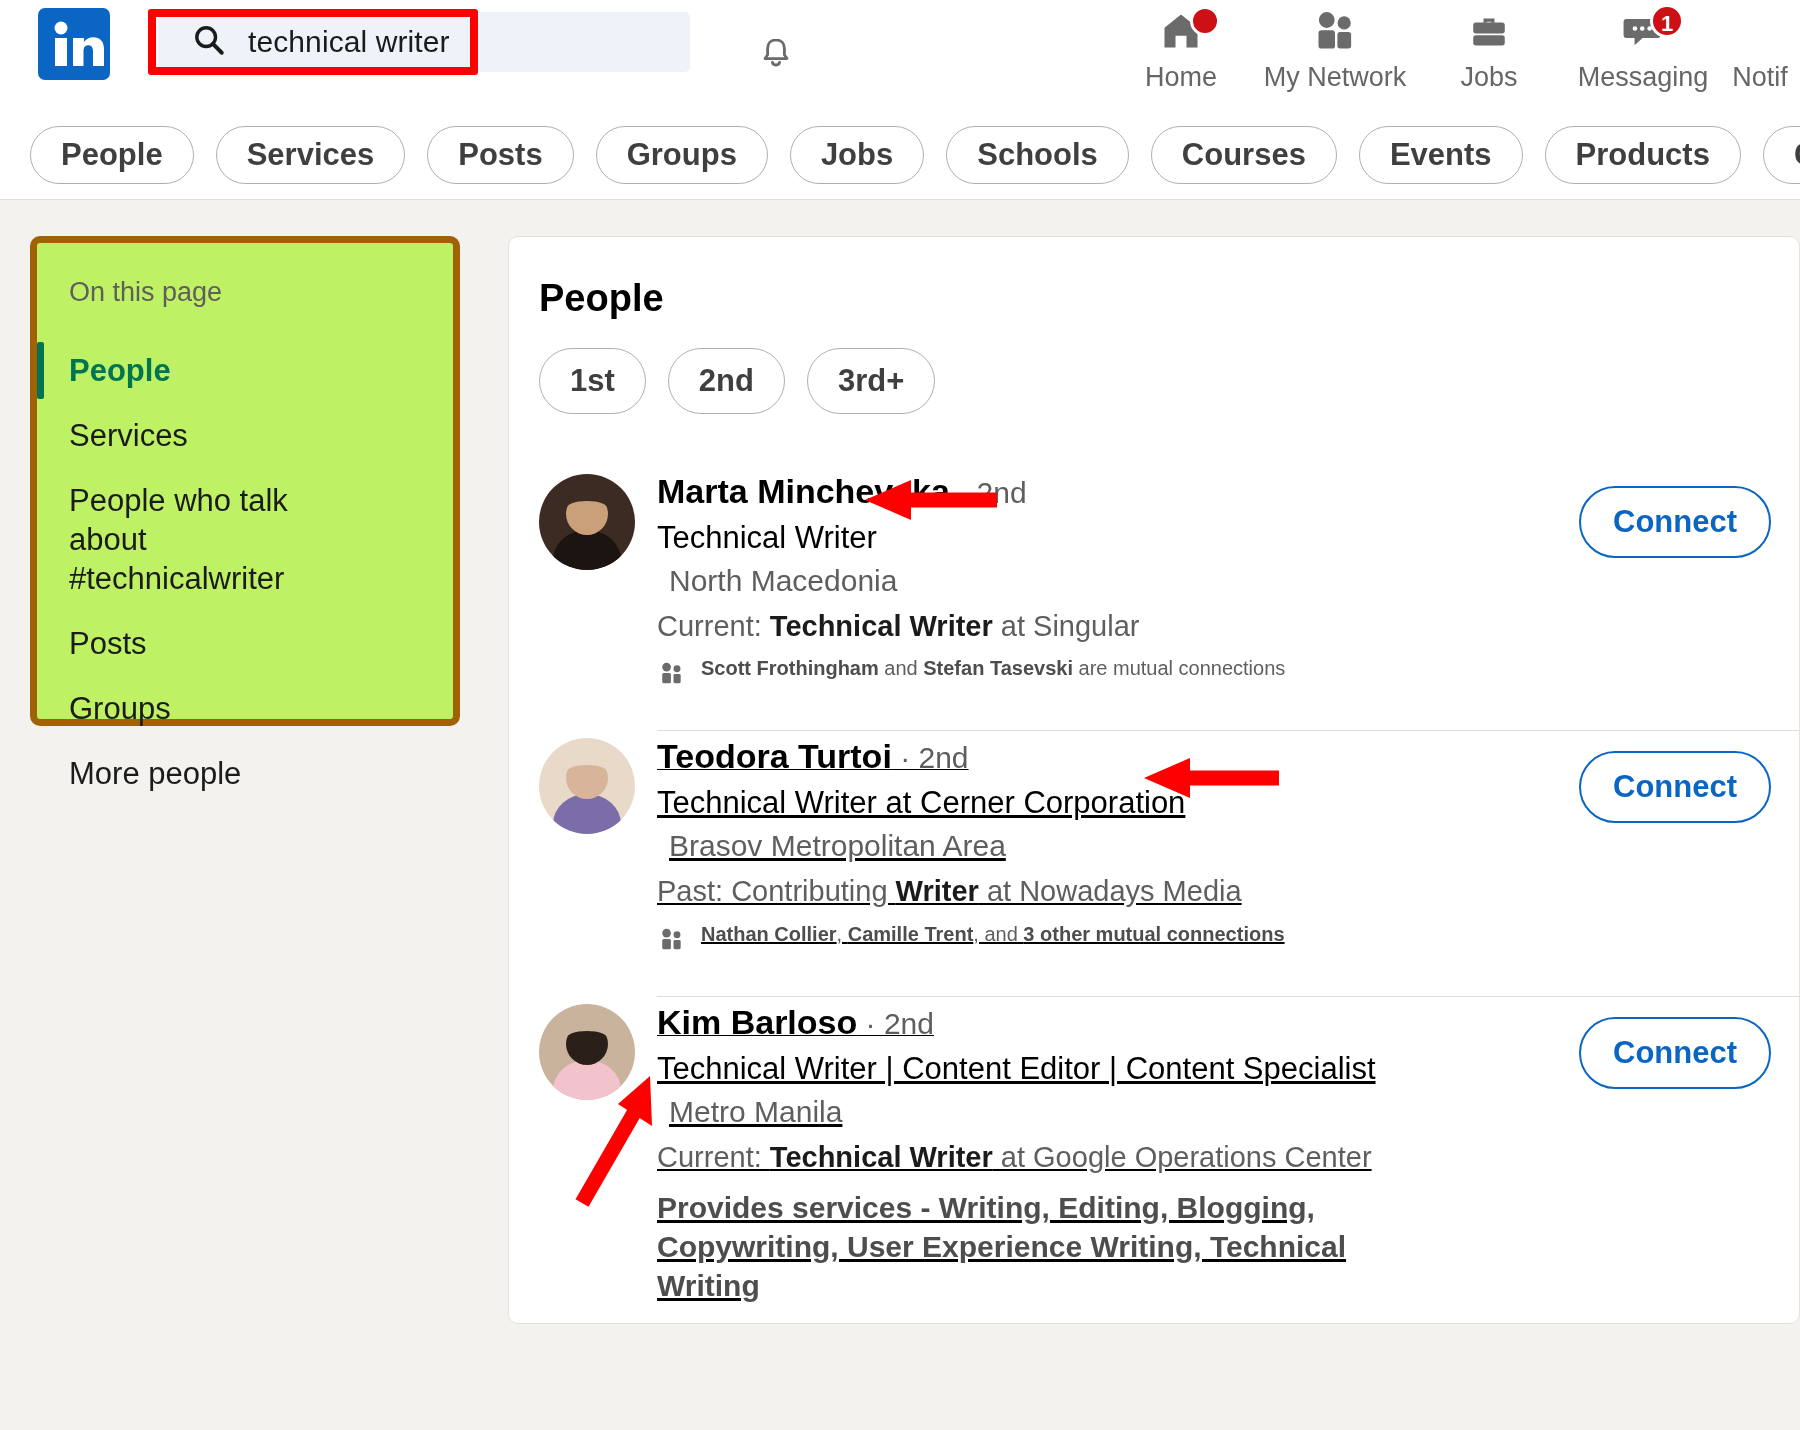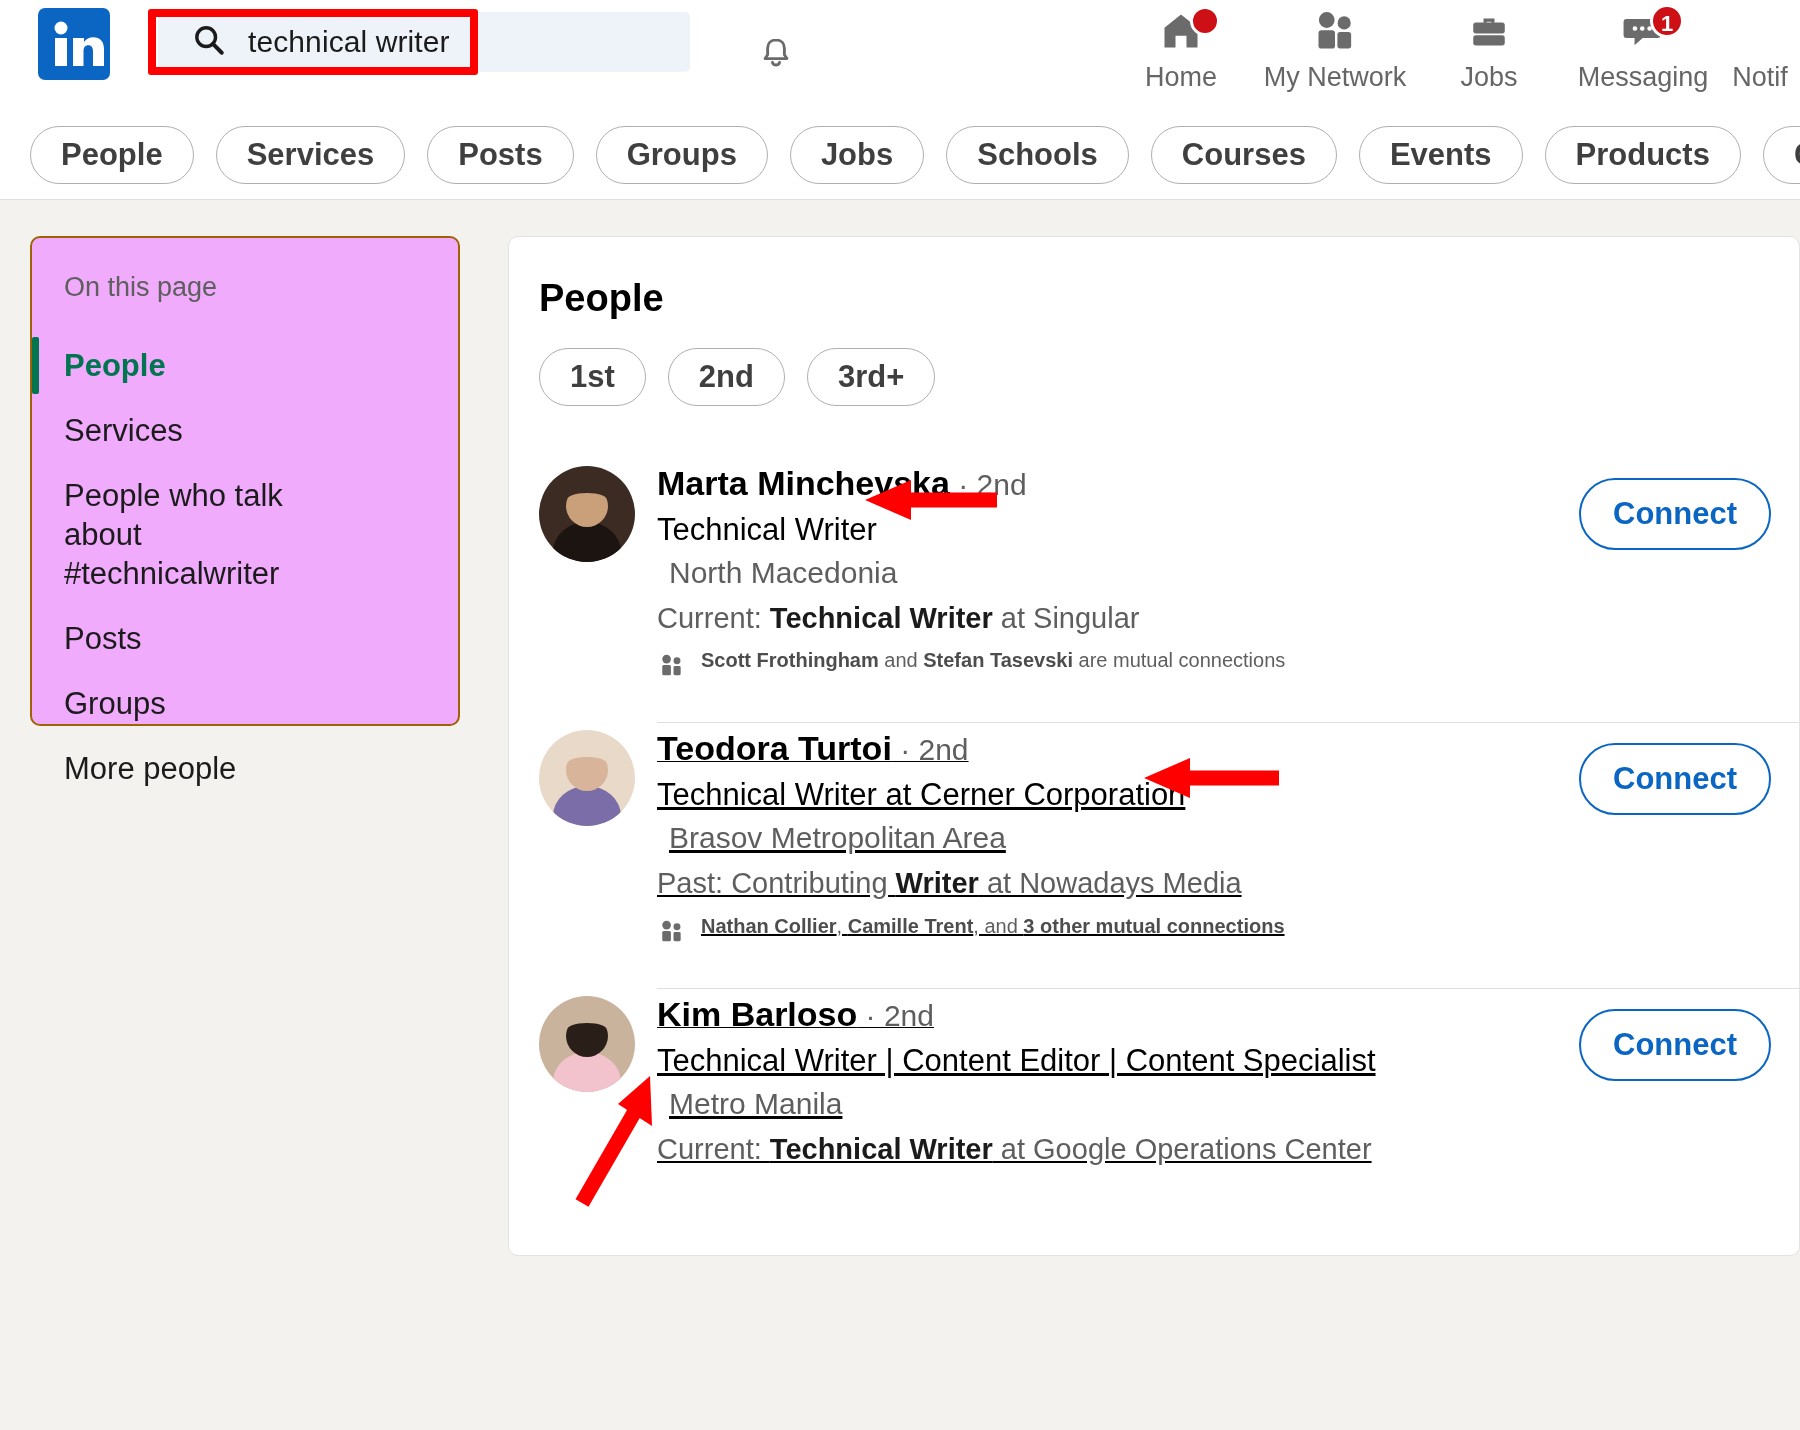--- a/index.html
+++ b/index.html
@@ -132,22 +132,22 @@
   }
 
   
   .page-body {
     display: flex;
     padding: 36px 0 0 30px;
     gap: 48px;
   }
   .sidebar {
     width: 430px;
-    background: #f0abfc;
-    border: 2px solid #a16207;
+    background: #bef264;
+    border: 7px solid #a16207;
     border-radius: 10px;
     padding: 34px 0 40px 0;
     flex: none;
     height: 490px;
   }
   .sidebar-title {
     font-size: 27px;
     color: #5e5e5e;
     padding-left: 32px;
     margin-bottom: 30px;
@@ -190,21 +190,21 @@
   }
   .degree-pills {
     display: flex;
     gap: 22px;
     padding-left: 30px;
     margin-bottom: 34px;
   }
   .dpill {
     border: 1.5px solid #b0b0b0;
     border-radius: 40px;
-    height: 58px;
+    height: 66px;
     padding: 0 30px;
     display: flex;
     align-items: center;
     font-size: 31px;
     font-weight: 600;
     color: #3f3f3f;
     background: #fff;
   }
 
   .person {
@@ -481,20 +481,21 @@
               <rect width="96" height="96" fill="#c9b39c"></rect>
               <ellipse cx="48" cy="86" rx="34" ry="30" fill="#f2c2cd"></ellipse>
               <circle cx="48" cy="40" r="21" fill="#2a1f18"></circle>
               <path d="M27 36c0-14 10-22 21-22s21 8 21 22c0-6-9-9-21-9s-21 3-21 9z" fill="#c9b39c"></path>
             </svg></div>
           <div class="person-inner">
             <div><span class="pname">Kim Barloso</span><span class="pdeg"> · 2nd</span></div>
             <div class="pheadline">Technical Writer | Content Editor | Content Specialist</div>
             <div class="ploc">Metro Manila</div>
             <div class="pmeta">Current: <b>Technical Writer</b> at Google Operations Center</div>
+            <div class="pservices">Provides services - Writing, Editing, Blogging, Copywriting, User Experience Writing, Technical Writing</div>
             <div class="connect-btn">Connect</div>
           </div>
         </div>
       </div>
   </div>
 </div>
 
 <svg class="anno" style="left:855px;top:478px;" width="145" height="45" viewBox="0 0 145 45">
   <path d="M142 22 H48" stroke="#ff0000" stroke-width="15" stroke-linecap="butt"></path>
   <path d="M10 22 L56 2 L56 42 Z" fill="#ff0000"></path>

